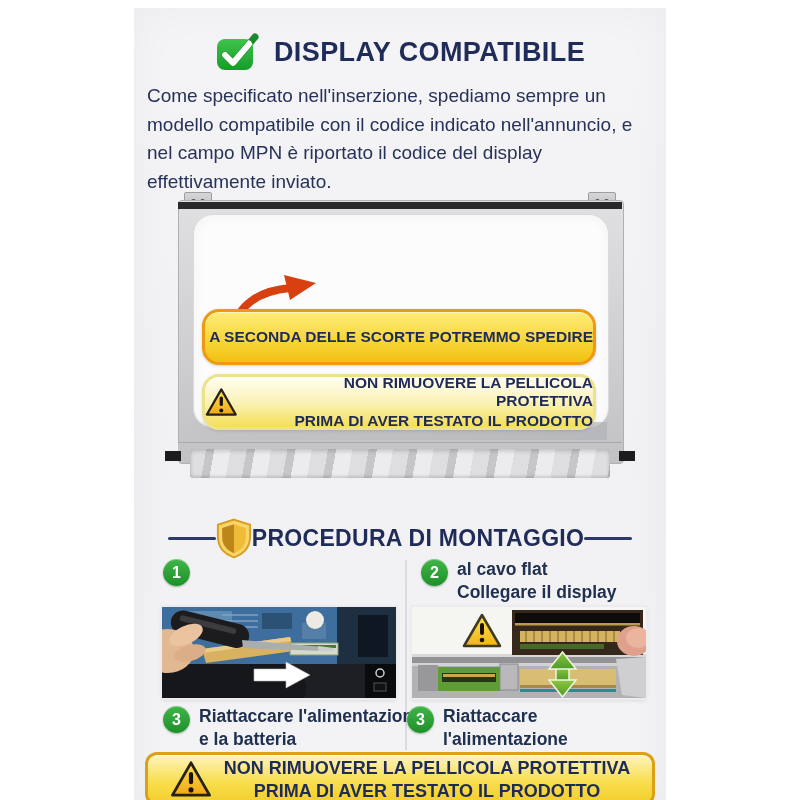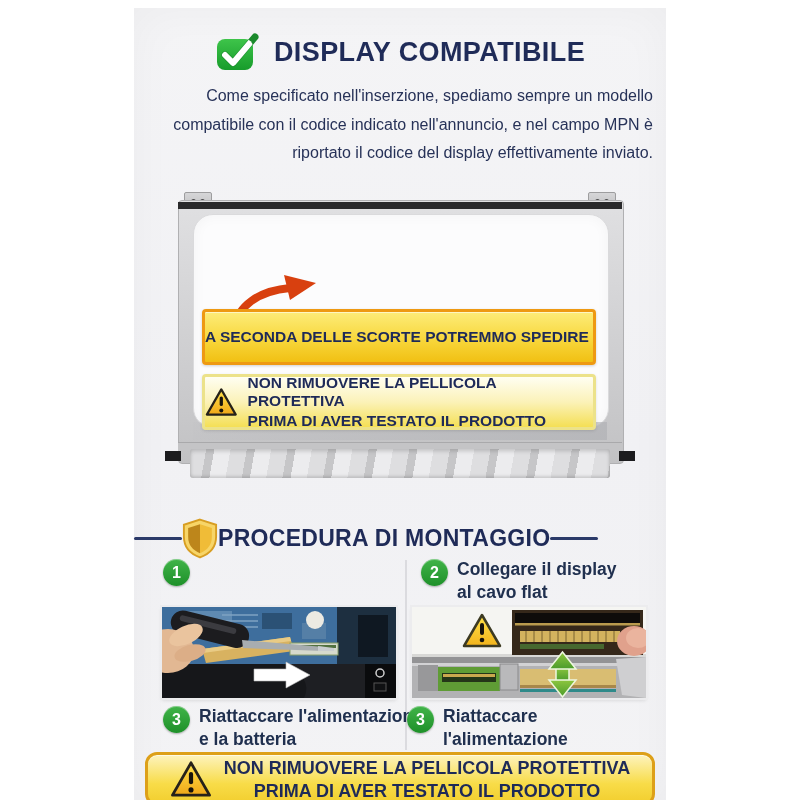--- a/index.html
+++ b/index.html
@@ -6,22 +6,22 @@
   .canvas{position:relative;width:800px;height:800px;background:#ffffff;overflow:hidden;
           font-family:"Liberation Sans",sans-serif;color:#212d5c;}
   .column{position:absolute;left:134px;top:8px;width:532px;height:800px;
           background:linear-gradient(180deg,#f4f4f6 0%,#f1f1f4 55%,#f3f3f5 100%);
           box-shadow:inset 0 0 46px rgba(0,0,0,0.035);}
   
   .header-row{position:absolute;top:24px;left:0;width:100%;display:flex;justify-content:center;
               align-items:center;gap:13px;}
   .page-title{font-size:27px;font-weight:800;letter-spacing:.4px;color:#1f2b58;}
   
-  .intro{position:absolute;top:74px;left:13px;width:506px;text-align:right;
-         font-size:16px;line-height:28.5px;color:#273258;}
+  .intro{position:absolute;top:74px;left:13px;width:506px;text-align:left;
+         font-size:19px;line-height:28.5px;color:#273258;}
   
   .panel{position:absolute;top:182px;left:0;width:532px;height:296px;}
   .bracket{position:absolute;top:2px;width:26px;height:16px;background:linear-gradient(180deg,#d6d6d8,#bfbfc1);
            border:1px solid #9d9d9f;border-radius:2px;display:flex;align-items:center;justify-content:center;gap:4px;}
   .bracket span{width:5px;height:5px;border-radius:50%;background:#4b4b4d;display:block;}
   .bracket.bl{left:50px;} .bracket.br{right:50px;}
   .panel-body{position:absolute;left:44px;top:10px;width:444px;height:262px;
               background:linear-gradient(180deg,#e0e0e2 0%,#cbcbcd 70%,#c2c2c4 100%);
               border:1px solid #b0b0b2;border-radius:4px;}
   .panel-darkstrip{position:absolute;left:44px;top:12px;width:444px;height:7px;background:#29292b;}
@@ -30,33 +30,33 @@
   .panel-grayband{position:absolute;left:59px;top:232px;width:414px;height:18px;
                background:linear-gradient(90deg,rgba(190,190,194,.15),rgba(175,176,180,.65));}
   .panel-silverbar{position:absolute;left:44px;top:252px;width:444px;height:8px;background:#c4c4c6;border-top:1px solid #a9a9ab;}
   .panel-foil{position:absolute;left:56px;top:259px;width:420px;height:29px;border-radius:3px;
               background:repeating-linear-gradient(100deg,#dedee0 0 16px,#c6c6c8 16px 24px,#ececee 24px 40px);
               box-shadow:inset 0 2px 4px rgba(0,0,0,.18), inset 0 -2px 3px rgba(0,0,0,.12);}
   .panel-tab{position:absolute;top:261px;width:16px;height:10px;background:#1c1c1e;}
   .panel-tab.tl{left:31px;} .panel-tab.tr{right:31px;}
   .red-arrow{position:absolute;left:90px;top:84px;}
   
-  .banner{position:absolute;border-radius:4px;text-align:left;font-weight:700;color:#1e2a58;}
+  .banner{position:absolute;border-radius:17px;text-align:right;font-weight:700;color:#1e2a58;}
   .banner-stock{left:68px;top:119px;width:388px;height:50px;border:3px solid #ee9912;
                 background:linear-gradient(180deg,#fdec79 0%,#f8d73c 55%,#f1c013 100%);
                 box-shadow:inset 0 1px 0 rgba(255,255,255,.55),0 1px 3px rgba(0,0,0,.18);
                 display:flex;flex-direction:column;justify-content:center;gap:2px;font-size:15.5px;}
   .banner-film{left:68px;top:184px;width:388px;height:50px;border:3px solid #ece28a;
                background:linear-gradient(180deg,#fffef2 0%,#fbf2b8 50%,#f4df55 100%);
                box-shadow:0 1px 3px rgba(0,0,0,.12);
                display:flex;align-items:center;justify-content:center;gap:10px;font-size:15.5px;}
   .banner-film .txt{display:flex;flex-direction:column;gap:2px;}
   
   .proc-header{position:absolute;top:510px;left:0;width:100%;display:flex;align-items:center;
-               gap:0;}
+               justify-content:center;gap:0;}
   .proc-line{width:48px;height:3px;background:#2b3a69;border-radius:2px;}
   .proc-title{font-size:23px;font-weight:800;letter-spacing:.3px;color:#1f2b58;}
   .step{position:absolute;display:flex;gap:9px;align-items:flex-start;}
   .step-num{width:27px;height:27px;border-radius:50%;flex:0 0 auto;margin-top:1px;
             background:linear-gradient(180deg,#41b449 0%,#1e9029 100%);
             box-shadow:0 1px 2px rgba(0,0,0,.3), inset 0 1px 0 rgba(255,255,255,.35);
             color:#ffffff;font-weight:800;font-size:16px;display:flex;align-items:center;justify-content:center;}
   .step-text{font-size:17.5px;font-weight:700;line-height:23px;color:#20304f;}
   .step1{left:29px;top:550px;} .step2{left:287px;top:550px;}
   .step3a{left:29px;top:697px;} .step3b{left:273px;top:697px;}
@@ -155,22 +155,22 @@
       <div class="proc-title">PROCEDURA DI MONTAGGIO</div>
       <div class="proc-line"></div>
     </div>
 
     <div class="step step1">
       <div class="step-num">1</div>
     </div>
     <div class="step step2">
       <div class="step-num">2</div>
       <div class="step-text">
+        <div>al cavo flat</div>
         <div>Collegare il display</div>
-        <div>al cavo flat</div>
       </div>
     </div>
 
     <div class="col-divider"></div>
 
     <div class="fig fig-left">
       <svg width="234" height="91" viewBox="0 0 234 91">
         <rect width="234" height="57" fill="#3e6e9d"></rect>
         <rect x="18" y="4" width="52" height="10" fill="#6d96ba" opacity="0.7"></rect>
         <rect x="100" y="6" width="30" height="16" fill="#2b5175"></rect>

